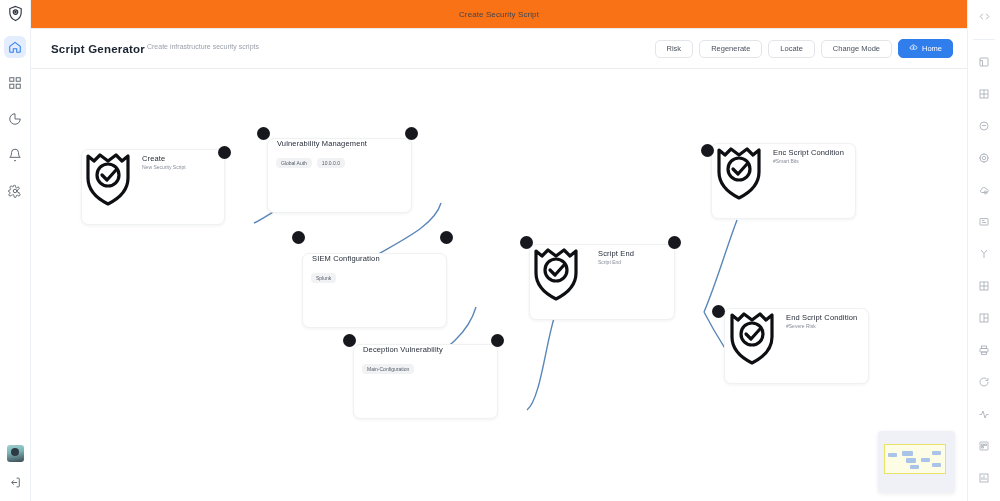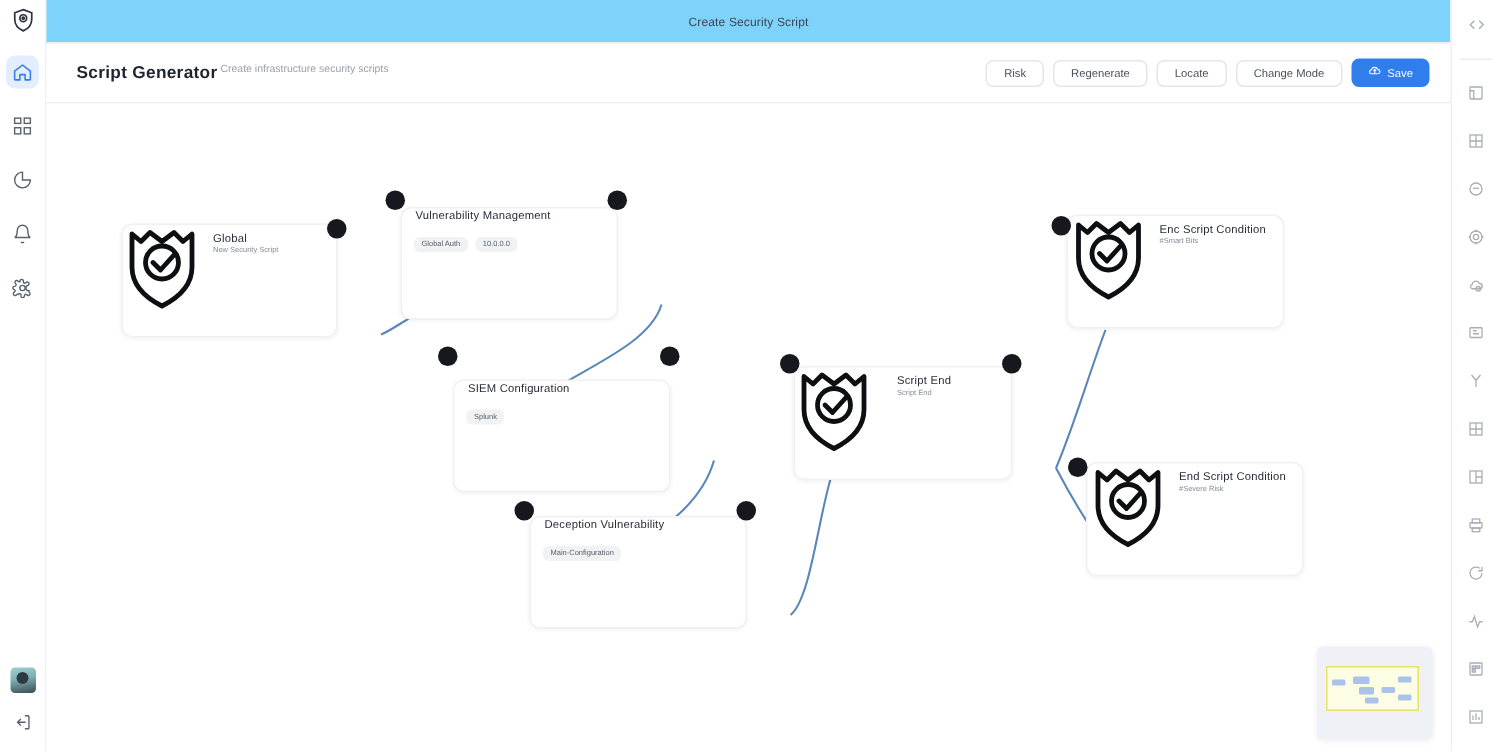--- a/index.html
+++ b/index.html
@@ -54,21 +54,21 @@
     display: flex; align-items: center; justify-content: center;
     margin-bottom: 13px; cursor: pointer; color: #a8adb6;
   }
   .rrail-sep { width: 22px; height: 1px; background: #eceff3; margin: 0 0 13px 0; }
 
   
   .topbar {
     position: absolute; left: 31px; top: 0; right: 33px; height: 29px;
     border-bottom: 1px solid #ececec;
     display: flex; align-items: center; justify-content: center;
-    background: #7dd3fc;
+    background: #f97316;
   }
   .topbar-title { font-size: 8px; color: #3f4551; letter-spacing: .1px; }
 
   
   .pagehead {
     position: absolute; left: 31px; top: 29px; right: 33px; height: 40px;
     border-bottom: 1px solid #ececec;
     display: flex; align-items: center; padding: 0 14px 0 20px;
     background: #fff;
   }
@@ -212,21 +212,21 @@
       <button class="btn">Locate</button>
       <button class="btn">Change Mode</button>
       <button class="btn btn-primary">
         <span>
           <svg width="9" height="9" viewBox="0 0 24 24" fill="none" stroke="#ffffff" stroke-width="2">
             <path d="M18 16.5a4 4 0 0 0-.8-7.9A6 6 0 0 0 6 9.5a3.5 3.5 0 0 0 .5 7h11"></path>
             <path d="M12 16V9"></path>
               <path d="M9.5 11.5L12 9l2.5 2.5"></path>
           </svg>
         </span>
-        <span>Save</span>
+        <span>Home</span>
       </button>
     </div>
   </div>
 
   <div class="right-rail">
     <div class="rrail-btn">
       <svg width="13" height="13" viewBox="0 0 24 24" fill="none" stroke="currentColor" stroke-width="1.7">
           <path d="M9 7l-5 5 5 5"></path>
           <path d="M15 7l5 5-5 5"></path>
         </svg>
@@ -334,21 +334,21 @@
 
     <div class="node" style="left:50px; top:80px; width:144px; height:76px;">
       <span class="shield-wrap" style="left:2px; top:-4px;">
         <svg width="48" height="62" viewBox="0 0 48 62" fill="none" stroke="#0d0f12" stroke-width="3.2" stroke-linejoin="round">
           <path d="M4 10l6 5 6-6 8 6 8-6 6 6 6-5v22c0 13-10 21-20 26C14 53 4 45 4 32z"></path>
           <circle cx="24" cy="29" r="11"></circle>
           <path d="M18 29l5 5 9-10" stroke-linecap="round"></path>
         </svg>
       </span>
       <div class="node-head" style="left:52px; top:3px;">
-        <div class="node-title">Global</div>
+        <div class="node-title">Create</div>
         <div class="node-sub">New Security Script</div>
       </div>
     </div>
 
     <div class="node" style="left:236px; top:69px; width:145px; height:75px;">
       <div class="node-head" style="left:1px; top:-1px;">
         <div class="node-title">Vulnerability Management</div>
       </div>
       <div class="node-tags" style="left:8px; top:19px;">
         <span class="tag">Global Auth</span>

